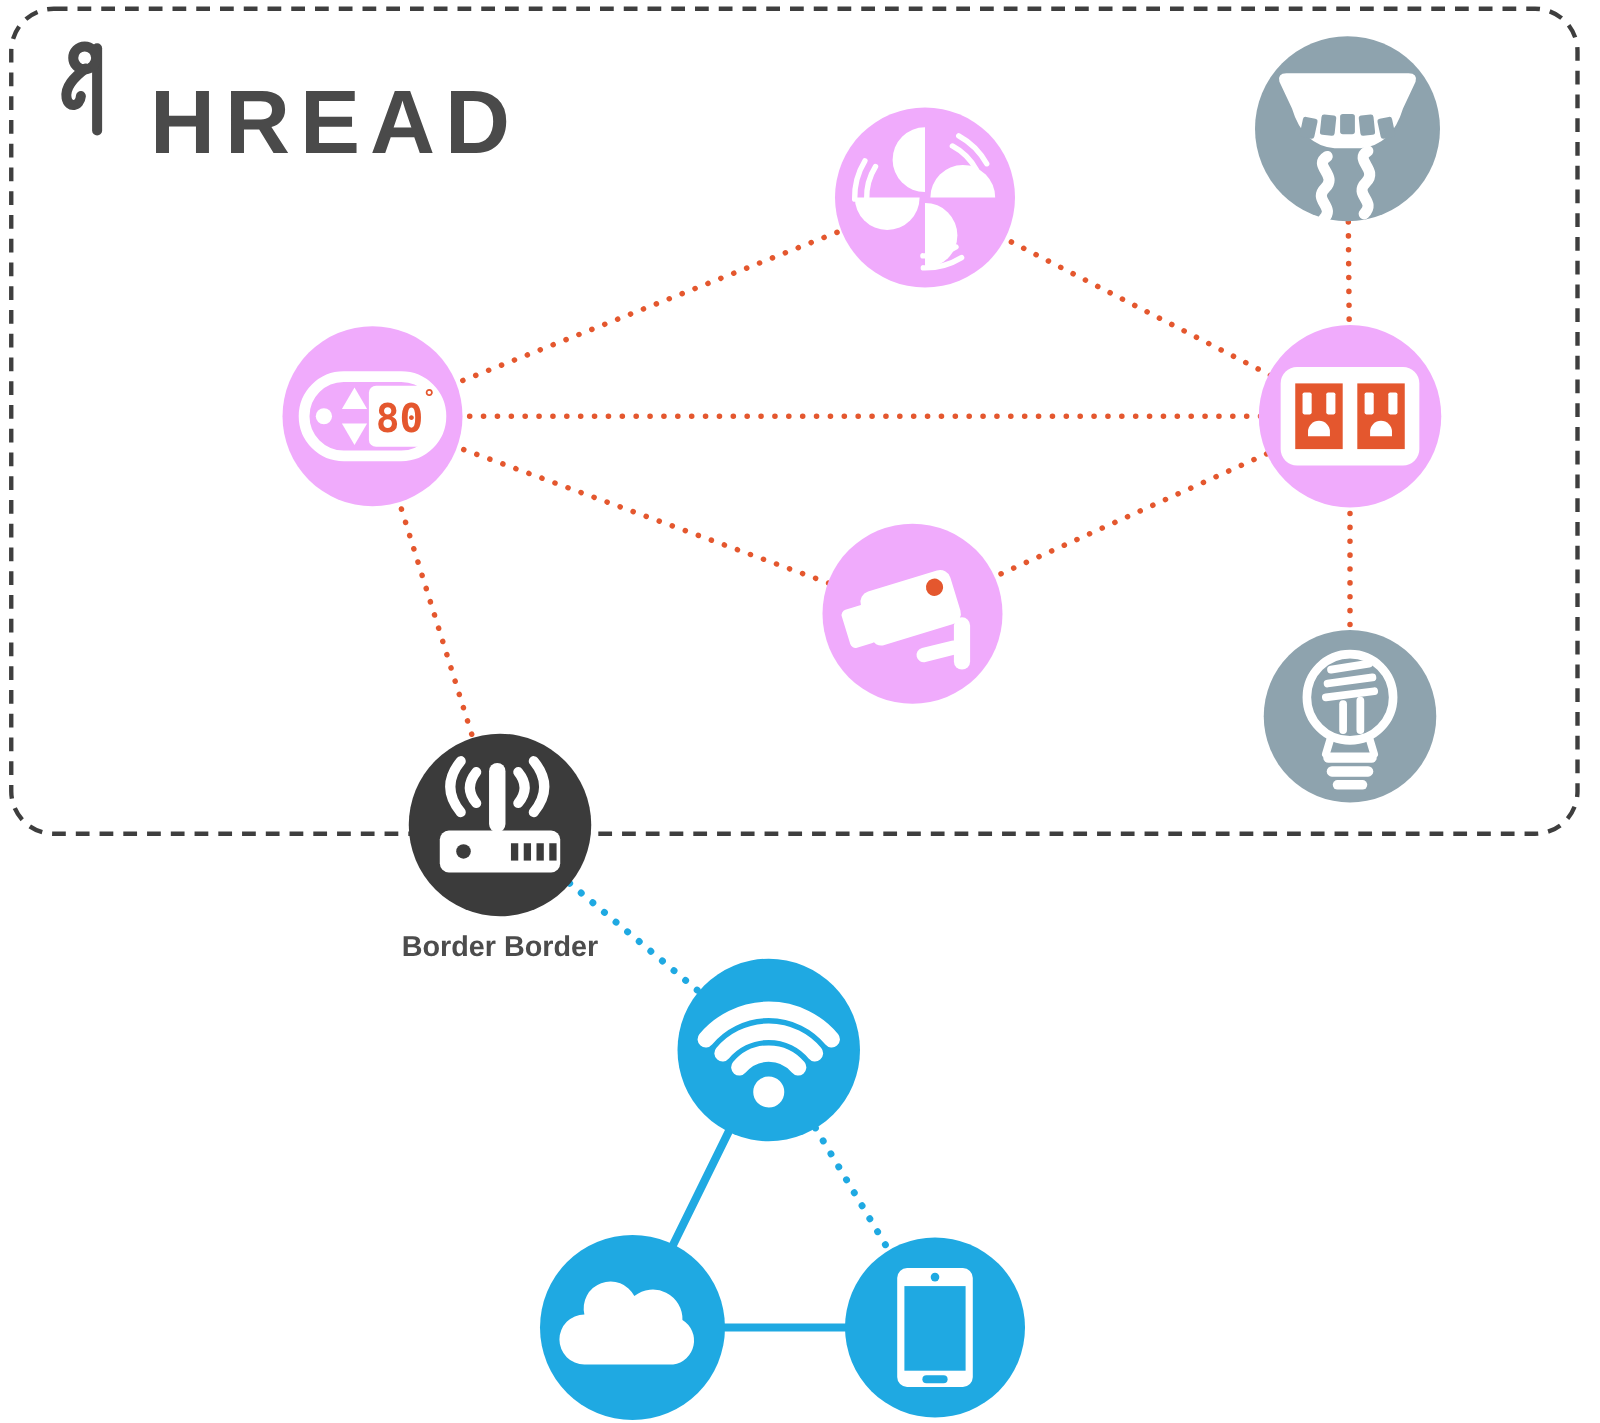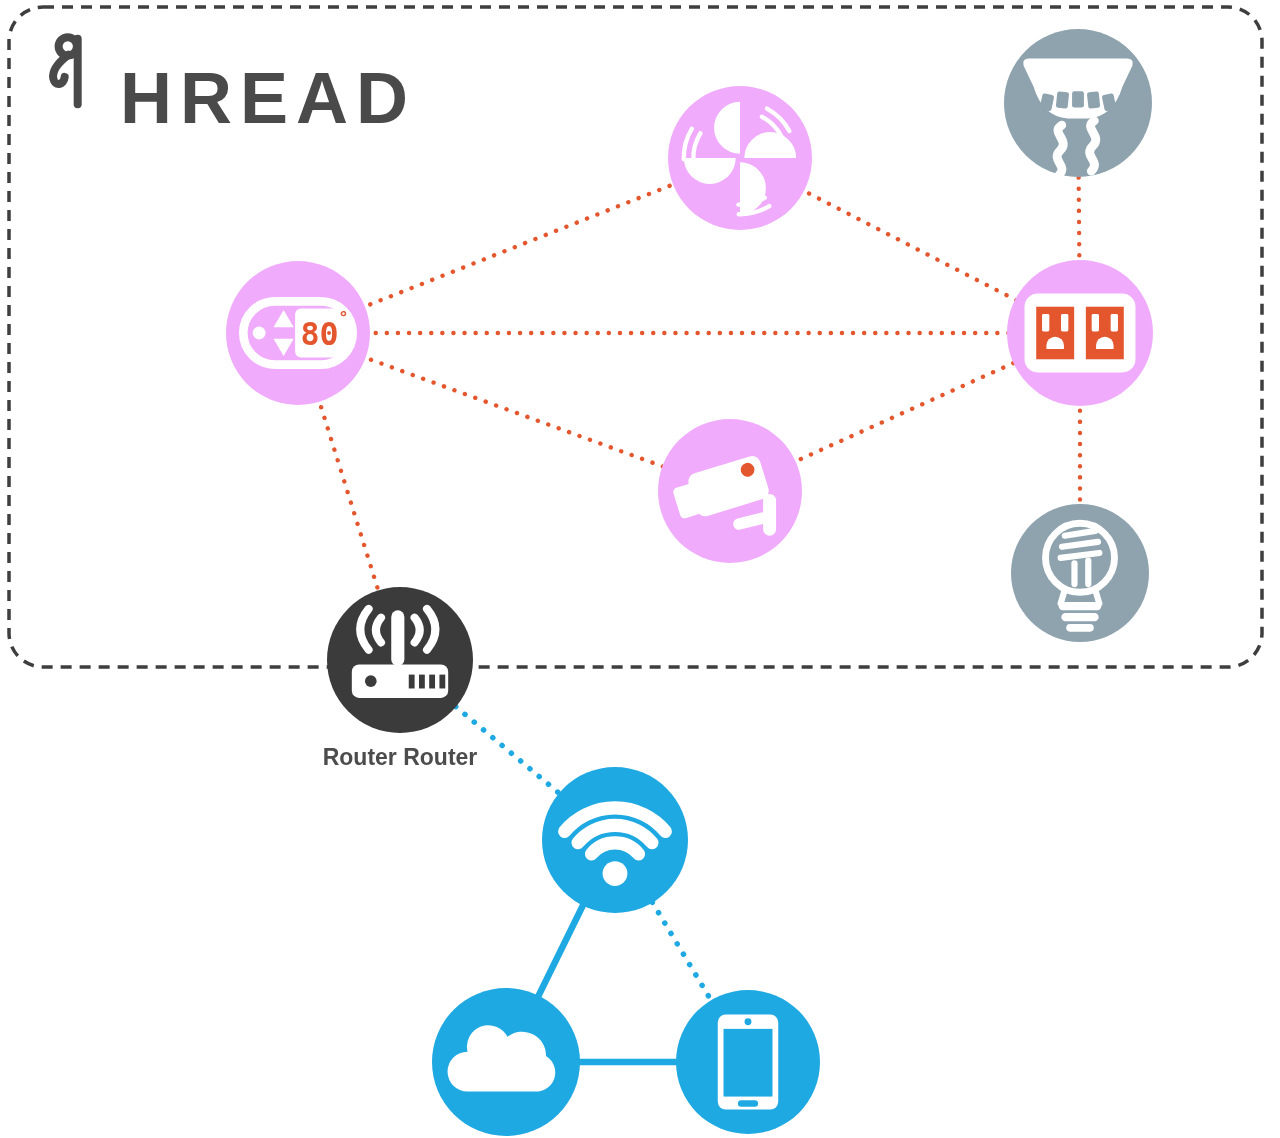--- a/index.html
+++ b/index.html
@@ -208,15 +208,15 @@
 
   <div class="node blue" style="left:676px;top:990px;width:144px;height:144px;">
     <svg viewBox="-50 -50 100 100">
       <rect x="-21" y="-33" width="42" height="66" rx="5.5" fill="#fff"></rect>
       <rect x="-17" y="-23" width="34" height="47" fill="#1FA9E2"></rect>
       <circle cx="0" cy="-28" r="2.4" fill="#1FA9E2"></circle>
       <rect x="-7" y="26.5" width="14" height="4.5" rx="2.25" fill="#1FA9E2"></rect>
     </svg>
   </div>
 
-  <div class="br-label">Router Router</div>
+  <div class="br-label">Border Border</div>
 
 </div>
 
 </body></html>

